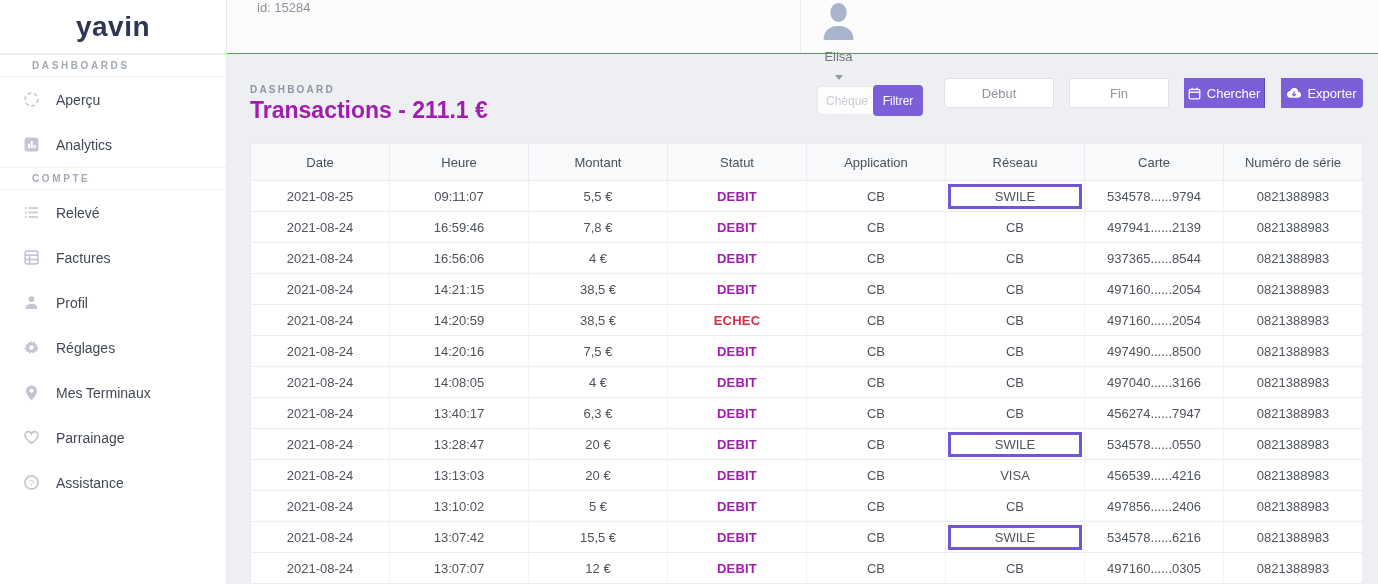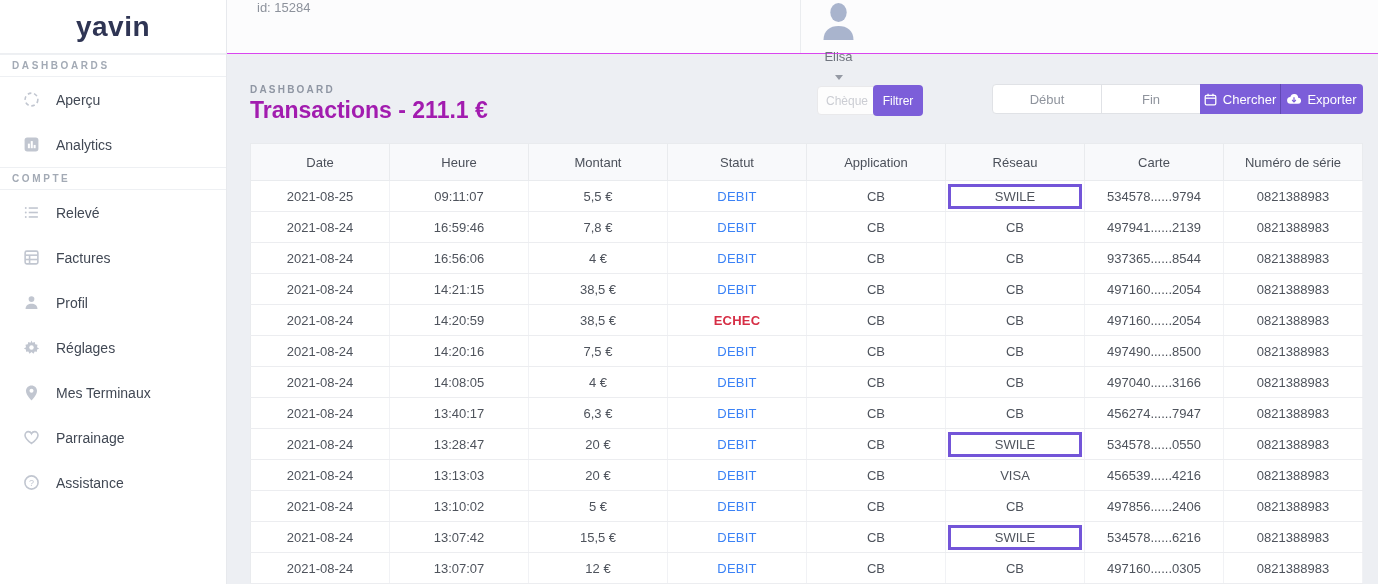--- a/index.html
+++ b/index.html
@@ -3,21 +3,21 @@
 <meta charset="utf-8">
 <style>
   * { margin:0; padding:0; box-sizing:border-box; }
   html,body { width:1378px; height:584px; overflow:hidden; }
   body { display:flex; font-family:"Liberation Sans", sans-serif; background:#edeff3; }
 
   
   .sidebar { width:227px; flex-shrink:0; background:#fff; border-right:1px solid #e7e9ed; display:flex; flex-direction:column; overflow:hidden; }
   .logo { height:54px; border-bottom:1px solid #edeff2; display:flex; align-items:center; justify-content:center;
           font-size:28px; font-weight:600; color:#2f3554; letter-spacing:.5px; }
-  .section-label { height:23px; display:flex; align-items:center; padding-left:12px; font-size:10px;
+  .section-label { height:23px; display:flex; align-items:center; padding-left:32px; font-size:10px;
           letter-spacing:2.6px; color:#a3aab5; font-weight:700; border-top:1px solid #eef0f3; border-bottom:1px solid #eef0f3; background:#fff; }
   .side-item { height:45px; display:flex; align-items:center; padding-left:23px; gap:16px; font-size:14px; color:#414854; cursor:pointer; }
   .side-item .icon { width:17px; height:17px; color:#c1c6d0; display:flex; align-items:center; justify-content:center; }
   .side-item.active { background:#f6f7f9; color:#7b5cd8; }
   .side-item.active .icon { color:#7b5cd8; }
 
   
   .main { flex:1; display:flex; flex-direction:column; min-width:0; }
   .topbar { height:54px; background:#fcfcfd; border-bottom:1px solid #d946ef; position:relative; display:flex; align-items:flex-start; flex-shrink:0; }
   .id-label { margin-left:30px; font-size:13px; color:#8d929c; }
@@ -31,38 +31,38 @@
   .eyebrow { font-size:10px; letter-spacing:2.2px; color:#8f96a3; font-weight:700; padding-top:6px; }
   .page-title { font-size:23px; font-weight:700; color:#a21caf; margin-top:2px; }
 
   .cheque-group { position:absolute; left:567px; top:7px; display:flex; align-items:center; }
   .cheque-input { width:60px; height:29px; border:1px solid #e9e9eb; background:#fdfdfd; border-radius:4px 0 0 4px;
                   font-size:12px; color:#9ba0a8; padding:0 8px; outline:none; font-family:inherit; }
   .cheque-input::placeholder { color:#cbcdd3; }
   .btn-filtrer { width:50px; height:31px; background:#7c5ed9; border:none; border-radius:4px; margin-left:-4px;
                  color:#fff; font-size:12px; cursor:pointer; font-family:inherit; position:relative; z-index:1; }
 
-  .date-group { position:absolute; right:0; top:6px; display:flex; height:30px; }
+  .date-group { position:absolute; right:0; top:0; display:flex; height:30px;gap:16px; }
   .date-input { border:1px solid #e0e2e6; background:#fff; text-align:center; font-size:13px; color:#6d727c;
                 outline:none; margin-right:-1px; font-family:inherit; }
   .date-input::placeholder { color:#8f949d; }
   .date-start { width:110px; border-radius:4px 0 0 4px; }
   .date-end { width:100px; }
   .btn-purple { background:#7c5ed9; border:none; color:#fff; font-size:13px; display:flex; align-items:center;
                 justify-content:center; gap:6px; cursor:pointer; font-family:inherit; }
   .btn-chercher { width:81px; border-right:1px solid #6148b5; }
   .btn-exporter { width:82px; border-radius:0 4px 4px 0; }
 
   
   .table-wrap { height:441px; overflow:hidden; }
   table { width:1113px; border-collapse:collapse; table-layout:fixed; background:#fff; border:1px solid #e9ebee; }
   th { height:37px; background:#f8f9fb; font-size:13px; font-weight:400; color:#4b505a; border:1px solid #e9ebee; }
   td { height:31px; font-size:13px; color:#4e535c; text-align:center; border-right:1px solid #f1f2f5;
        border-bottom:1px solid #ecedf0; padding:0; }
-  .statut-debit { color:#3b82f6; font-weight:400; letter-spacing:.2px; }
+  .statut-debit { color:#a21caf; font-weight:700; letter-spacing:.2px; }
   .statut-echec { color:#d62e45; font-weight:600; letter-spacing:.2px; }
   .swile-badge { display:flex; align-items:center; justify-content:center; border:3px solid #7355d8; height:25px;
                  margin:2px 2px; background:#fff; font-size:13px; color:#4e535c; }
 </style>
 </head>
 <body>
 
 <aside class="sidebar">
   <div class="logo">yavin</div>
   <nav id="sidebar-nav">

